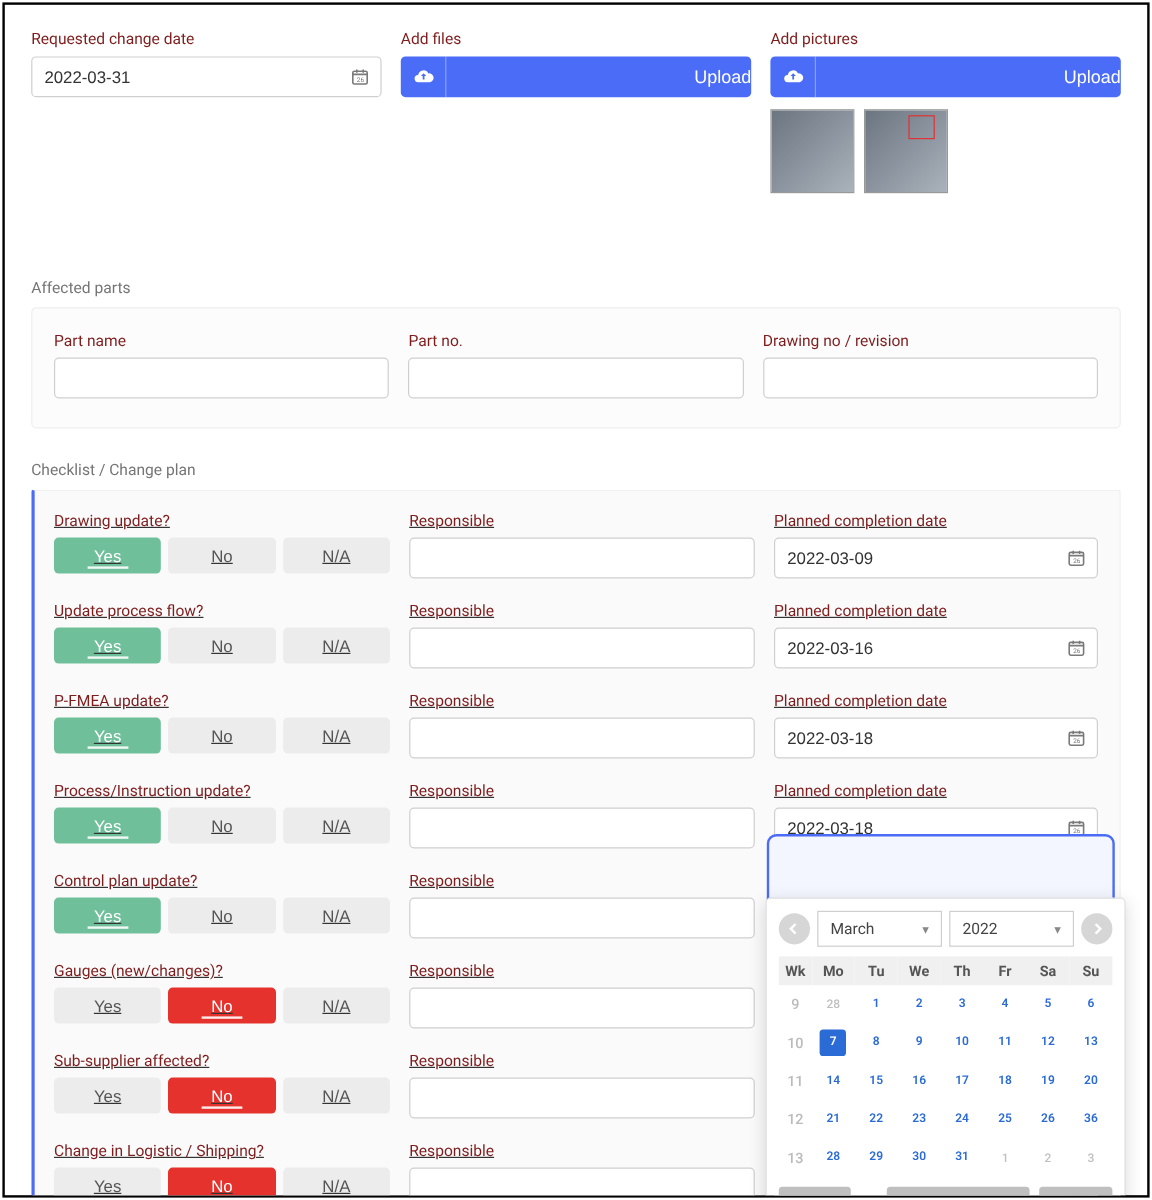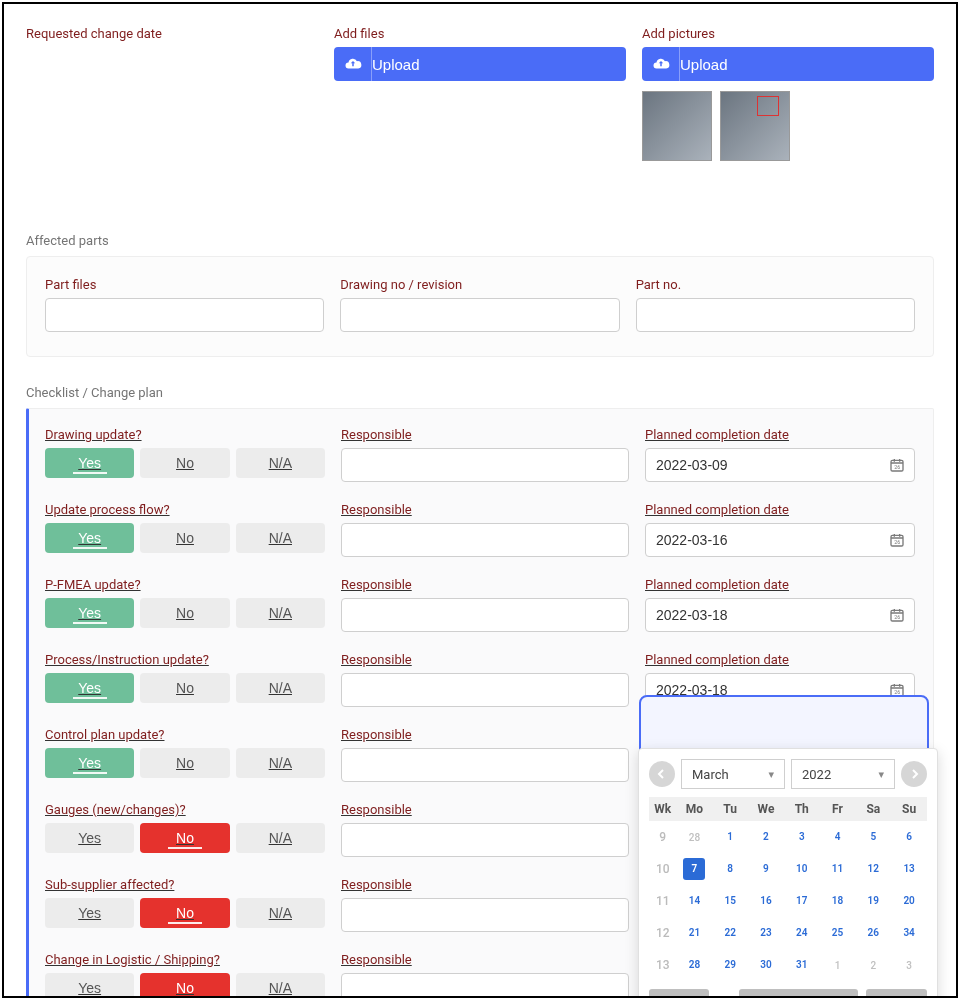--- a/index.html
+++ b/index.html
@@ -39,21 +39,21 @@
   }
   .upload-btn {
     display:flex; align-items:center; width:100%; height:34px;
     background:#4a6cf7; color:#fff; border:none; border-radius:4px;
     font-size:15px; cursor:pointer; padding:0;
   }
   .upload-btn .icon-box{
     width:38px; height:100%; display:flex; align-items:center; justify-content:center;
     border-right:1px solid rgba(255,255,255,0.35);
   }
-  .upload-btn .txt{flex:1; text-align:left;}
+  .upload-btn .txt{flex:1; text-align:right;}
   .thumbs { display:flex; gap:8px; margin-top:10px;}
   .thumb {
     width:70px; height:70px;
     background: linear-gradient(135deg,#6b7580 0%, #aab2bb 100%);
     border:1px solid #999;
     position:relative;
   }
   .thumb.red-box::after{
     content:""; position:absolute; top:4px; right:10px; width:20px; height:18px;
     border:1px solid #d33;
@@ -136,20 +136,30 @@
   svg{display:block;}
 </style>
 </head>
 <body>
 
 <div class="frame">
 
   <div class="row3">
     <div class="col">
       <span class="label">Requested change date</span>
+      <div class="date-wrap">
+        <input class="date-input" value="2022-03-31" style="">
+        <span class="cal-icon">
+          <svg width="16" height="16" viewBox="0 0 24 24" fill="none" stroke="currentColor" stroke-width="2">
+              <rect x="3" y="5" width="18" height="16" rx="2"></rect>
+              <path d="M3 9h18M8 3v4M16 3v4"></path>
+              <text x="8" y="18" font-size="8" fill="currentColor" stroke="none">26</text>
+            </svg>
+        </span>
+      </div>
     </div>
     <div class="col">
       <span class="label">Add files</span>
       <button class="upload-btn">
         <span class="icon-box">
           <svg width="18" height="18" viewBox="0 0 24 24" fill="currentColor">
               <path d="M19 18H6a4 4 0 010-8 6 6 0 0111.3-1.8A4.5 4.5 0 0119 18z"></path>
               <path d="M12 8l-3 3h2v4h2v-4h2z" fill="#4a6cf7"></path>
             </svg>
         </span>
@@ -171,29 +181,29 @@
         <div class="thumb"></div>
         <div class="thumb red-box"></div>
       </div>
     </div>
   </div>
 
   <div class="section-label" style="margin-top:72px;">Affected parts</div>
   <div class="panel">
     <div class="row3">
       <div class="col">
-        <span class="label">Part files</span>
+        <span class="label">Part name</span>
+        <input class="text-input" style="">
+      </div>
+      <div class="col">
+        <span class="label">Part no.</span>
         <input class="text-input" style="">
       </div>
       <div class="col">
         <span class="label">Drawing no / revision</span>
-        <input class="text-input" style="">
-      </div>
-      <div class="col">
-        <span class="label">Part no.</span>
         <input class="text-input" style="">
       </div>
     </div>
   </div>
 
   <div class="section-label">Checklist / Change plan</div>
   <div class="checklist-panel" id="checklist">
       <div class="chk-row">
         <div class="chk-left">
           <span class="label">Drawing update?</span>
@@ -432,21 +442,21 @@
             <td class="day"><span>20</span></td>
           </tr>
           <tr>
             <td class="wk">12</td>
             <td class="day"><span>21</span></td>
             <td class="day"><span>22</span></td>
             <td class="day"><span>23</span></td>
             <td class="day"><span>24</span></td>
             <td class="day"><span>25</span></td>
             <td class="day"><span>26</span></td>
-            <td class="day"><span>34</span></td>
+            <td class="day"><span>36</span></td>
           </tr>
           <tr>
             <td class="wk">13</td>
             <td class="day"><span>28</span></td>
             <td class="day"><span>29</span></td>
             <td class="day"><span>30</span></td>
             <td class="day"><span>31</span></td>
             <td class="mute">1</td>
             <td class="mute">2</td>
             <td class="mute">3</td>

